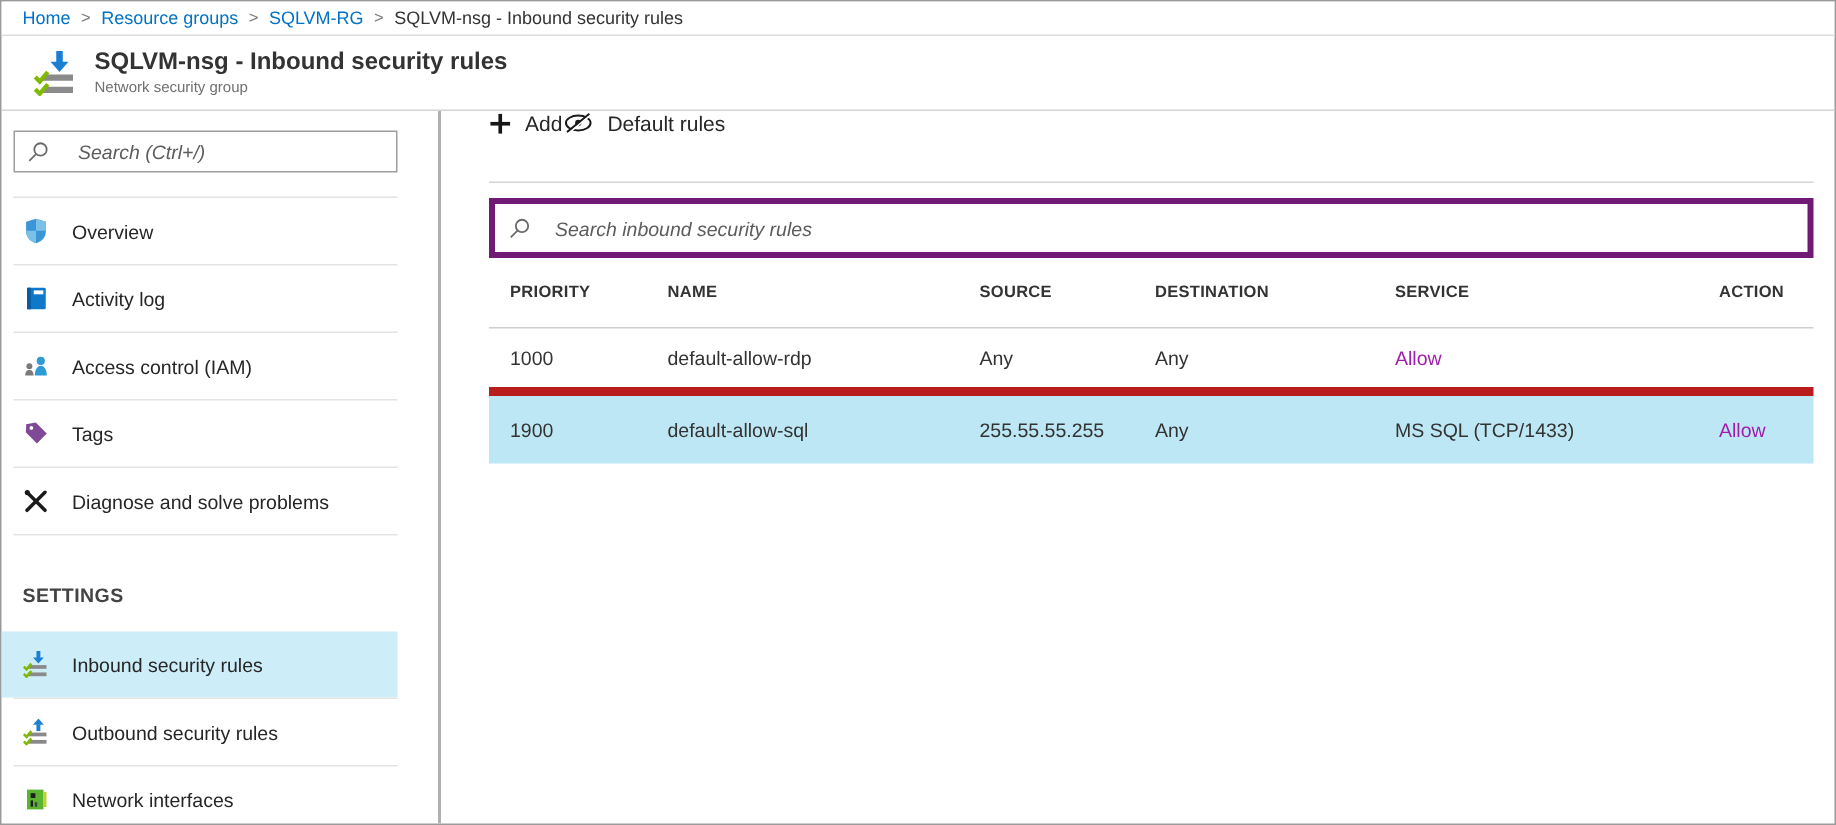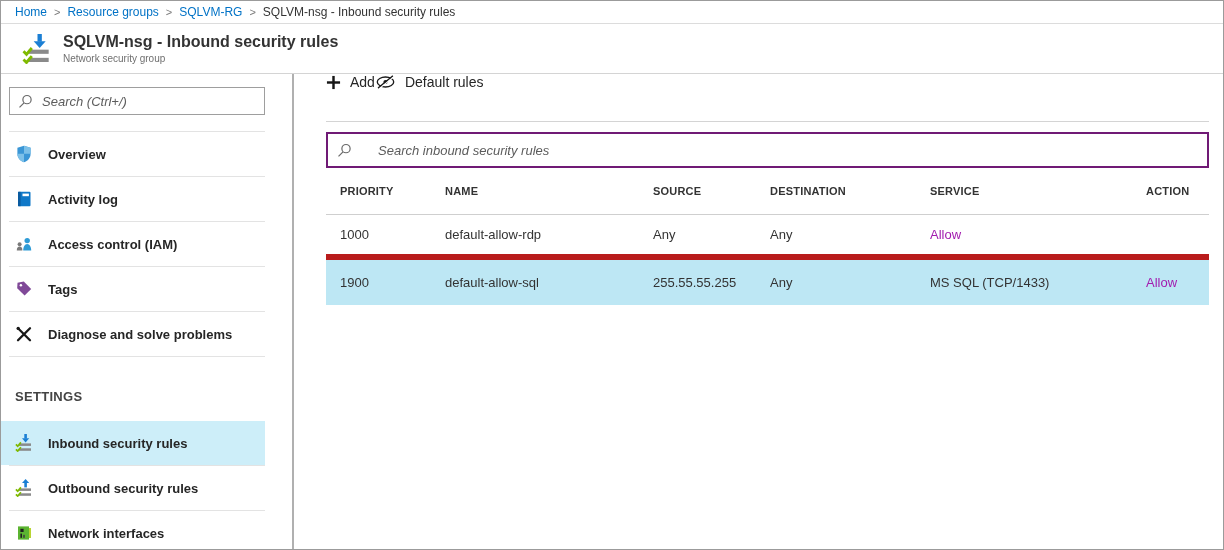--- a/index.html
+++ b/index.html
@@ -50,54 +50,54 @@
 
   
   .side-search {
     width: 256px; height: 28px; margin-left: 8px;
     border: 1px solid #9e9e9e;
     display: flex; align-items: center;
     padding: 0 8px; gap: 9px; background: #fff;
   }
   .side-search input, .rules-search input {
     border: none; outline: none; flex: 1; min-width: 0;
-    font-size: 13px; font-family: inherit; color: #15803d; background: transparent;
+    font-size: 13px; font-family: inherit; color: #15803d; background: transparent; margin-left: 10px;
   }
   .side-search input::placeholder, .rules-search input::placeholder {
     font-style: italic; color: #5c5c5c; opacity: 1;
   }
   .nav { margin-top: 16px; }
   .nav-divider { height: 1px; background: #e3e3e3; width: 256px; margin-left: 8px; }
   .nav-item {
     width: 264px; height: 44px;
     display: flex; align-items: center;
     padding-left: 14px; gap: 15px;
-    font-size: 13px; color: #262626; cursor: pointer; font-weight: bold;
+    font-size: 13px; color: #262626; cursor: pointer;
   }
   .nav-item .nav-ico { width: 18px; height: 18px; flex: 0 0 auto; display: flex; align-items: center; justify-content: center; }
   .nav-item.selected { background: #cdeef9; }
   .settings-header {
     margin: 32px 12px 17px 14px;
     font-size: 13px; font-weight: 700; color: #444; letter-spacing: 0.3px;
   }
 
   
   .toolbar {
     height: 48px; flex: 0 0 auto;
     display: flex; align-items: flex-start; 
     border-bottom: 1px solid #d4d4d4;
   }
   .tb-btn { display: flex; align-items: center; gap: 9px; font-size: 14px; color: #262626; cursor: pointer; background: none; border: none; font-family: inherit; padding: 0; }
 
   
   .rules-search {
     margin-top: 10px; height: 27px; flex: 0 0 auto;
-    border: 2px solid #701a75;
-    display: flex; align-items: center;
-    padding: 16px 9px; gap: 26px; background: #fff;
+    border: 4px solid #701a75;
+    display: flex; align-items: center;
+    padding: 16px 9px; gap: 6px; background: #fff;
   }
 
   
   .grid-row {
     display: grid;
     grid-template-columns: 105px 208px 117px 160px 216px 1fr;
     align-items: center;
     padding-left: 14px;
   }
   .tbl-head {

